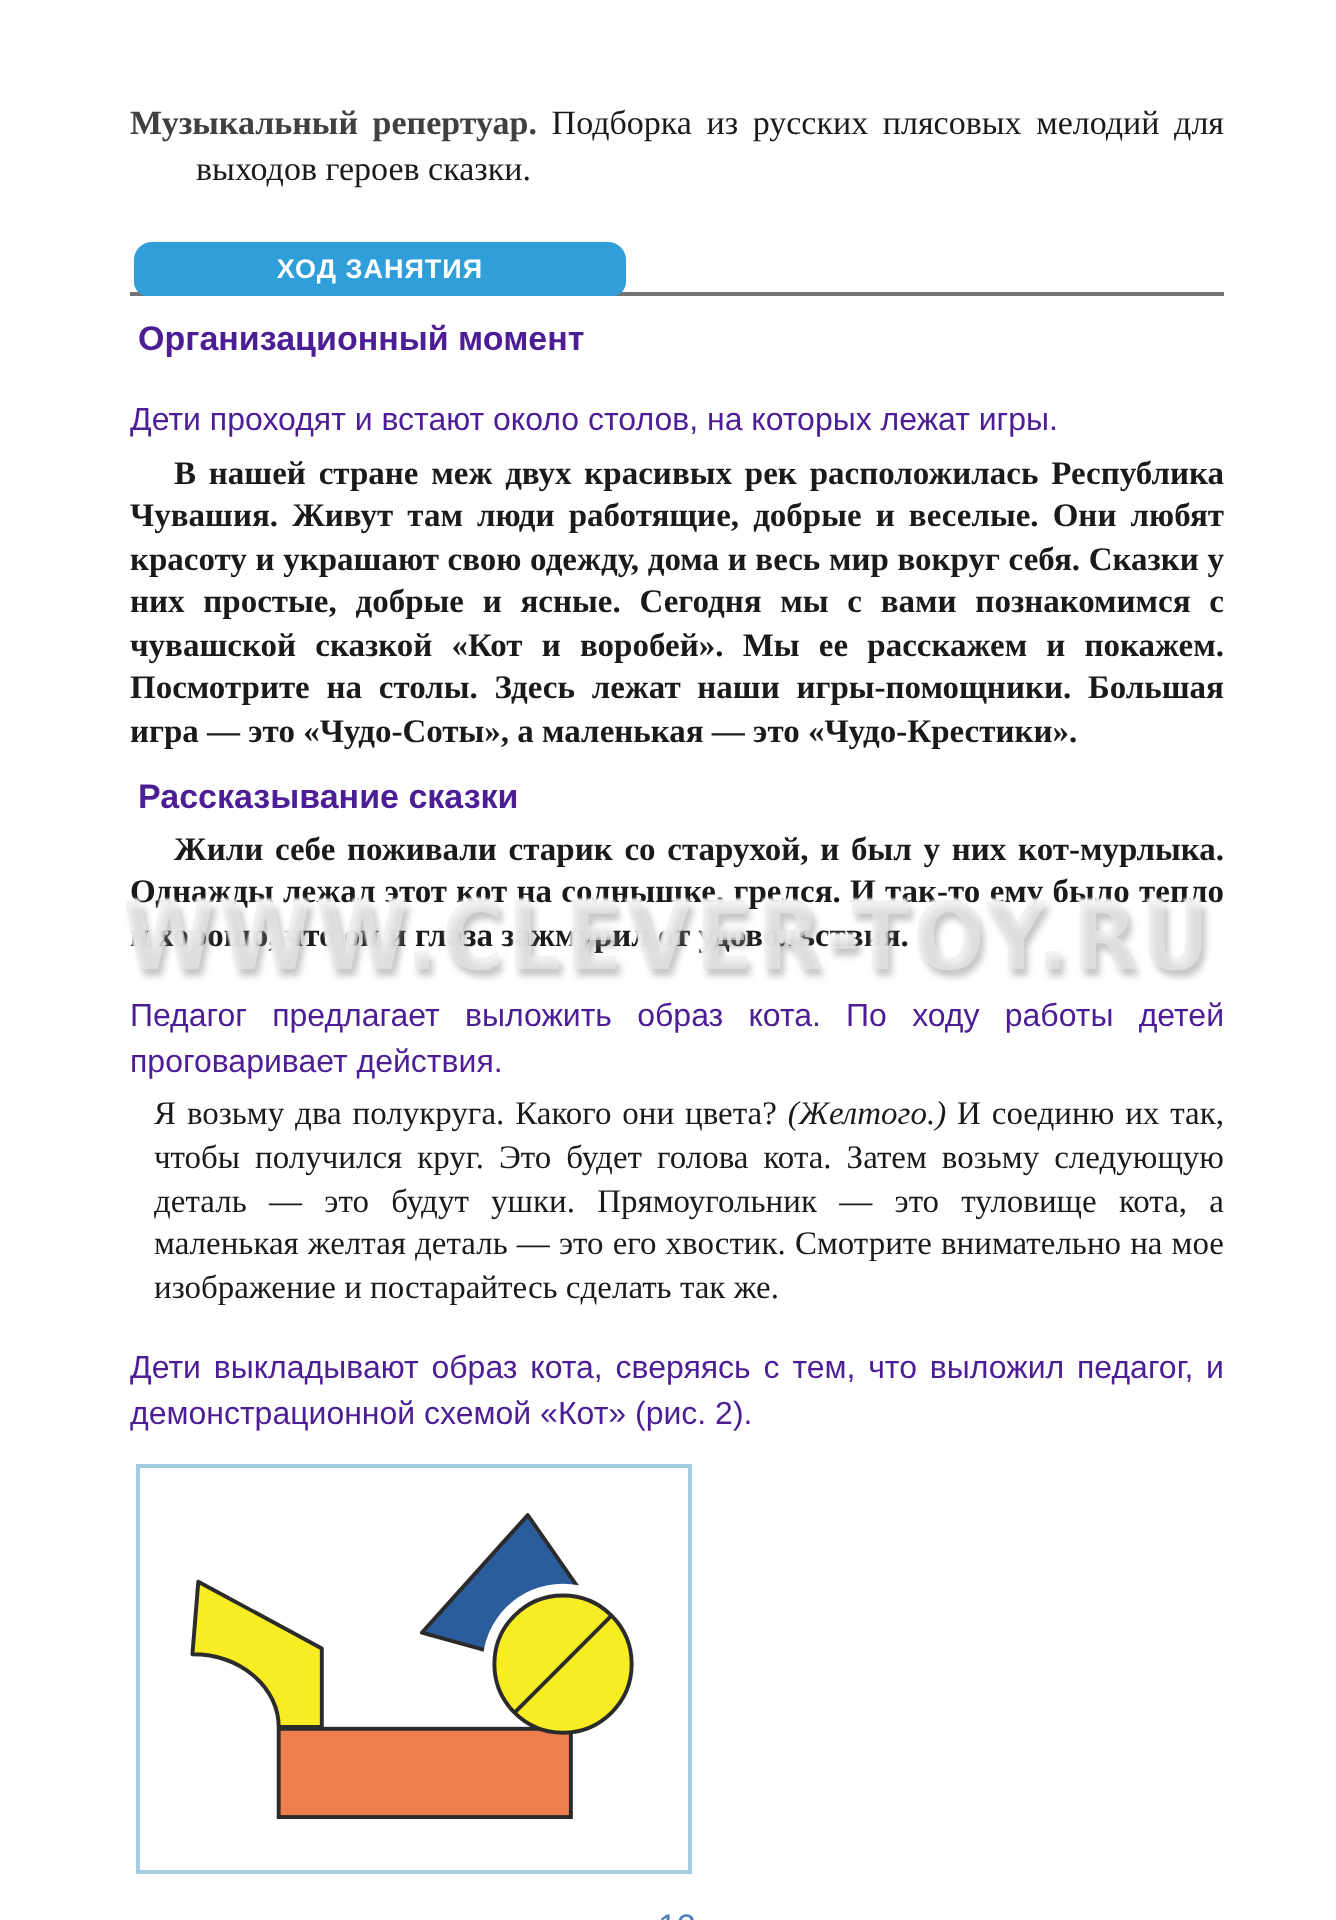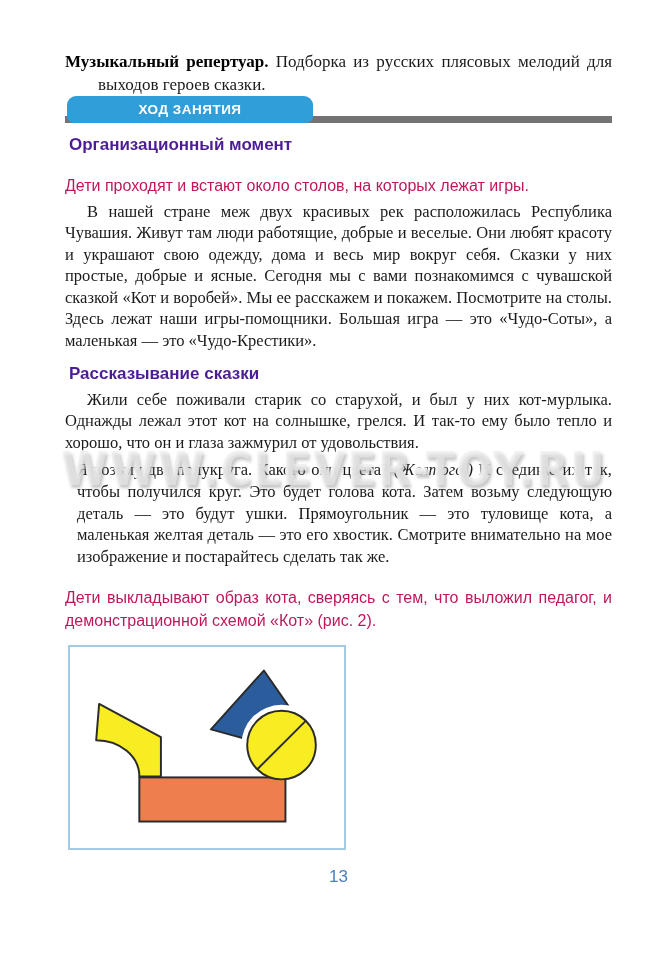--- a/index.html
+++ b/index.html
@@ -21,27 +21,28 @@
 
   
   .intro {
     font: 17px/23px "Liberation Serif", serif;
     text-align: justify;
     padding-left: 33px;
     text-indent: -33px;
   }
   .intro .term {
     font-weight: bold;
-    color: #000000;
+    color: #404040;
   }
 
   
   .banner-row {
+    margin-top: 25px;
     height: 27px;
-    border-bottom: 7px solid #737373;
+    border-bottom: 2px solid #737373;
     position: relative;
   }
   .banner-tab {
     position: absolute;
     left: 2px;
     top: 0;
     width: 246px;
     height: 27px;
     background: #2f9ed9;
     border-radius: 9px 9px 7px 7px;
@@ -60,30 +61,30 @@
     font: bold 17px/20px "Liberation Sans", sans-serif;
     color: #4c1d95;
   }
   .black-heading {
     margin: 9px 0 4px 0;
     font: bold 17px/20px "Liberation Sans", sans-serif;
     color: #1d1d1d;
   }
   .sans-para {
     font: 16px/22.5px "Liberation Sans", sans-serif;
-    color: #be185d;
+    color: #4c1d95;
     text-align: justify;
     margin-top: 20px;
   }
   .serif-para {
     font: 16.5px/21.6px "Liberation Serif", serif;
     text-align: justify;
     margin: 3px 0 6px 0;
   }
-  .serif-para.first-indent { text-indent: 22px; }
+  .serif-para.first-indent { text-indent: 22px; font-weight: bold; }
   .serif-para.block-indent { margin-left: 12px; text-indent: 0; }
   .serif-para .italic { font-style: italic; }
 
   
   .watermark {
     position: absolute;
     left: 0;
     top: 444px;
     width: 100%;
     text-align: center;
@@ -149,20 +150,21 @@
 
     <p class="sans-para">Дети проходят и встают около столов, на которых лежат игры.</p>
 
     <p class="serif-para first-indent">В нашей стране меж двух красивых рек расположилась Республика Чувашия. Живут там люди работящие, добрые и веселые. Они любят красоту и украшают свою одежду, дома и весь мир вокруг себя. Сказки у них простые, добрые и ясные. Сегодня мы с вами познакомимся с чувашской сказкой «Кот и воробей». Мы ее расскажем и покажем. Посмотрите на столы. Здесь лежат наши игры-помощники. Большая игра — это «Чудо-Соты», а маленькая — это «Чудо-Крестики».</p>
 
     <h3 class="blue-heading">Рассказывание сказки</h3>
 
     <p class="serif-para first-indent">Жили себе поживали старик со старухой, и был у них кот-мурлыка. Однажды лежал этот кот на солнышке, грелся. И так-то ему было тепло и хорошо, что он и глаза зажмурил от удовольствия.</p>
 
 
+    <p class="sans-para">Педагог предлагает выложить образ кота. По ходу работы детей проговаривает действия.</p>
 
     <p class="serif-para block-indent"><span>Я возьму два полукруга. Какого они цвета? </span><span class="italic">(Желтого.)</span><span> И соединю их так, чтобы получился круг. Это будет голова кота. Затем возьму следующую деталь — это будут ушки. Прямоугольник — это туловище кота, а маленькая желтая деталь — это его хвостик. Смотрите внимательно на мое изображение и постарайтесь сделать так же.</span></p>
 
     <p class="sans-para">Дети выкладывают образ кота, сверяясь с тем, что выложил педагог, и демонстрационной схемой «Кот» (рис. 2).</p>
 
     <div class="figure-row">
       <div class="figure-box">
         <svg viewBox="0 0 278 205" xmlns="http://www.w3.org/2000/svg">
 
           <path d="M 29 58 L 92 92 L 92 132 L 70 132 A 44 37 0 0 0 26 95 Z" stroke="#2b2b2b" stroke-width="2" stroke-linejoin="round" fill="#f8ec23"></path>

